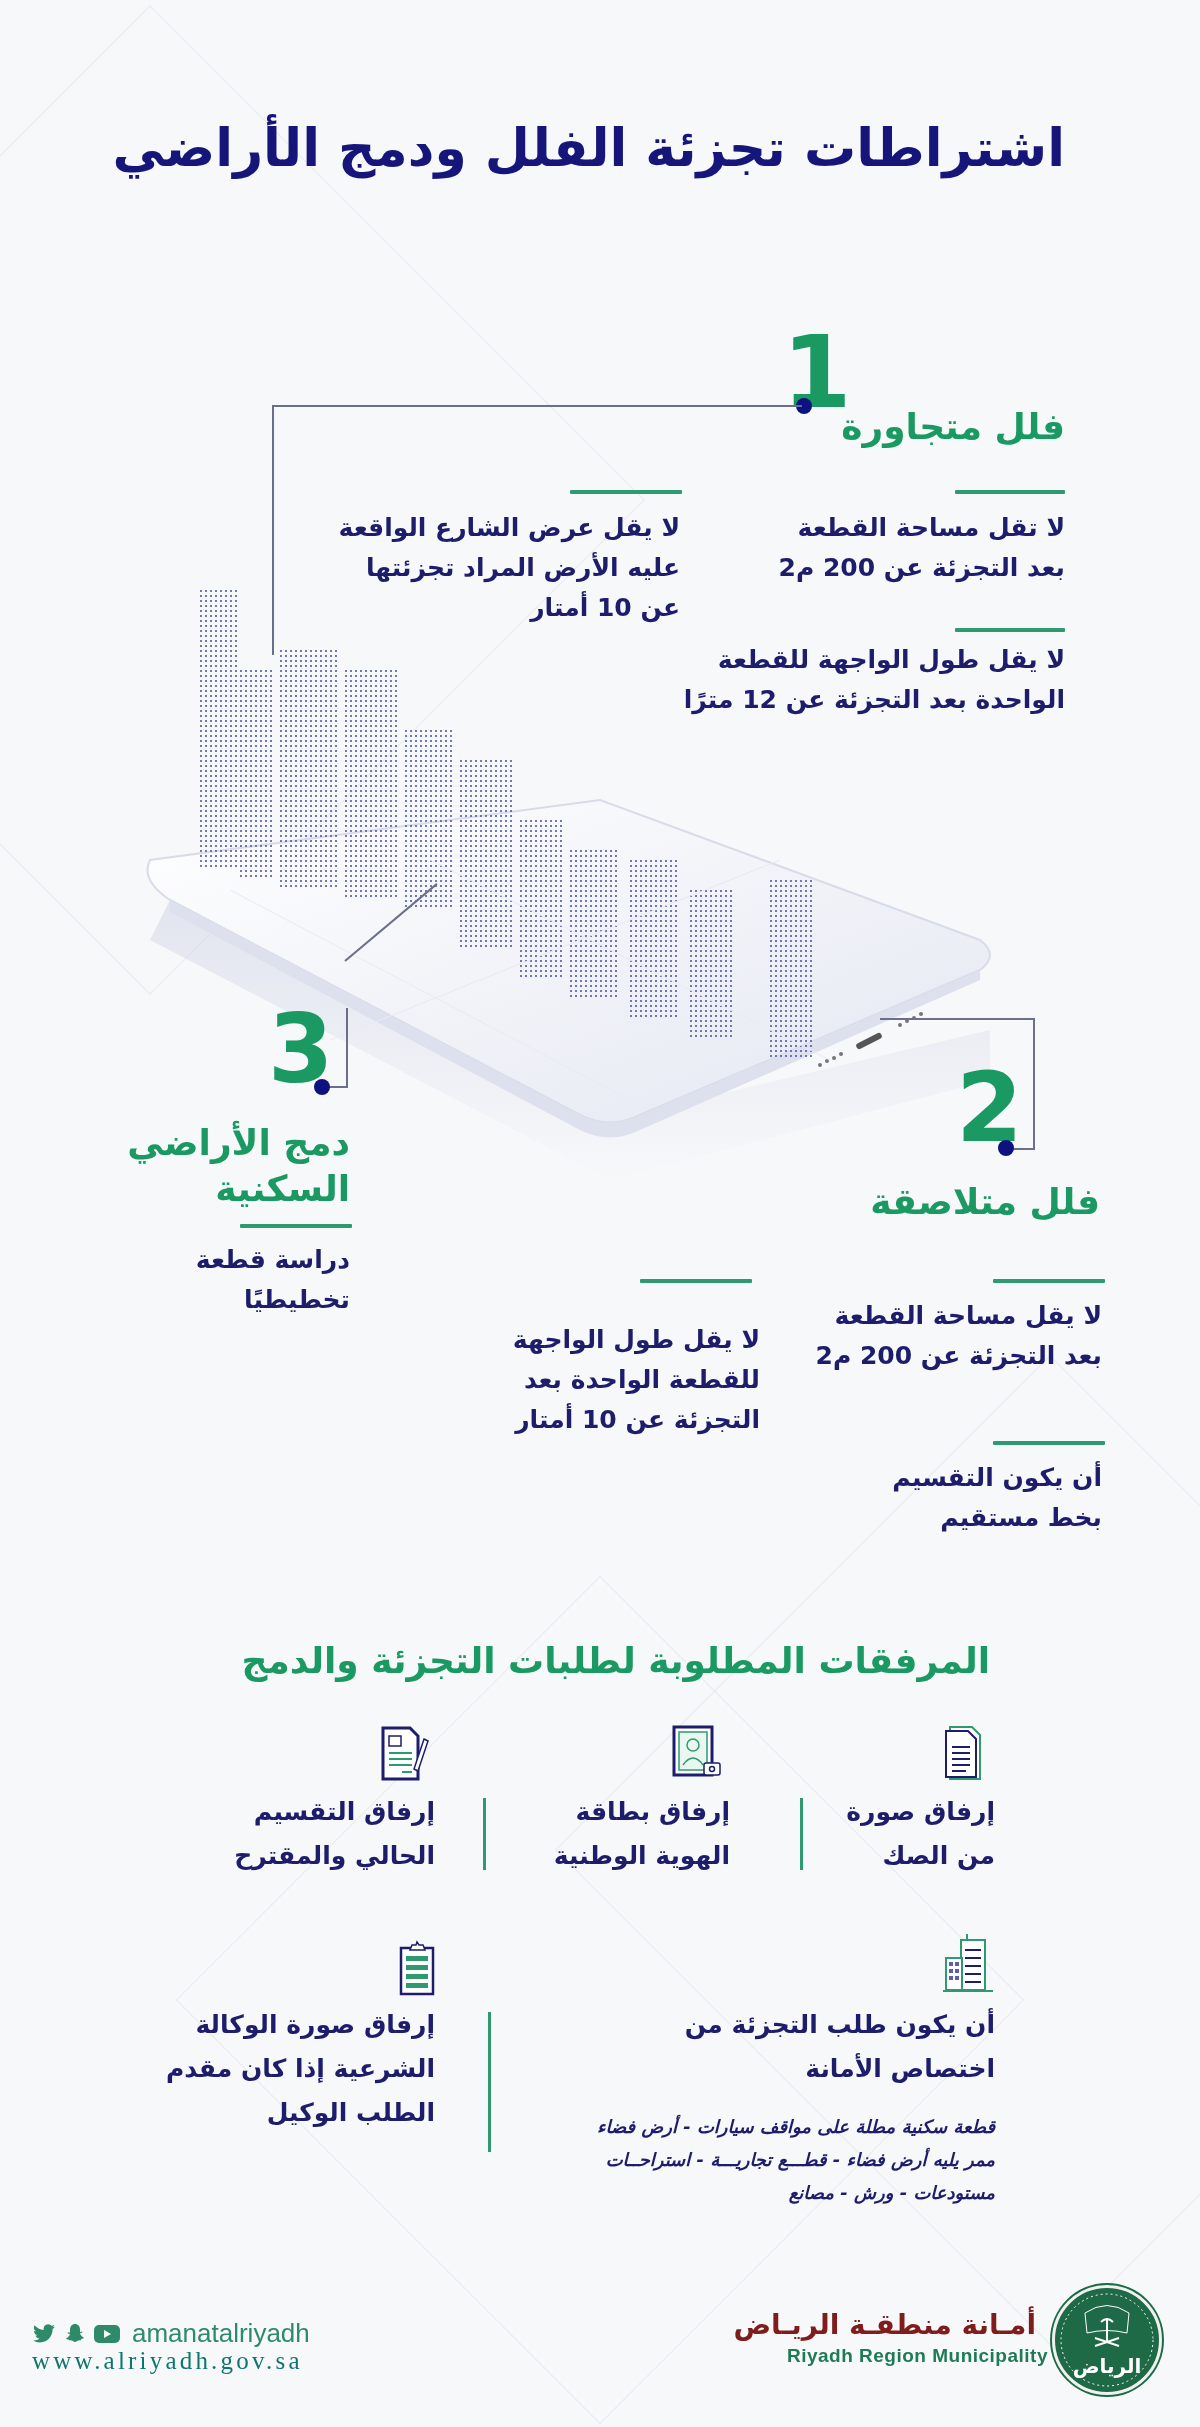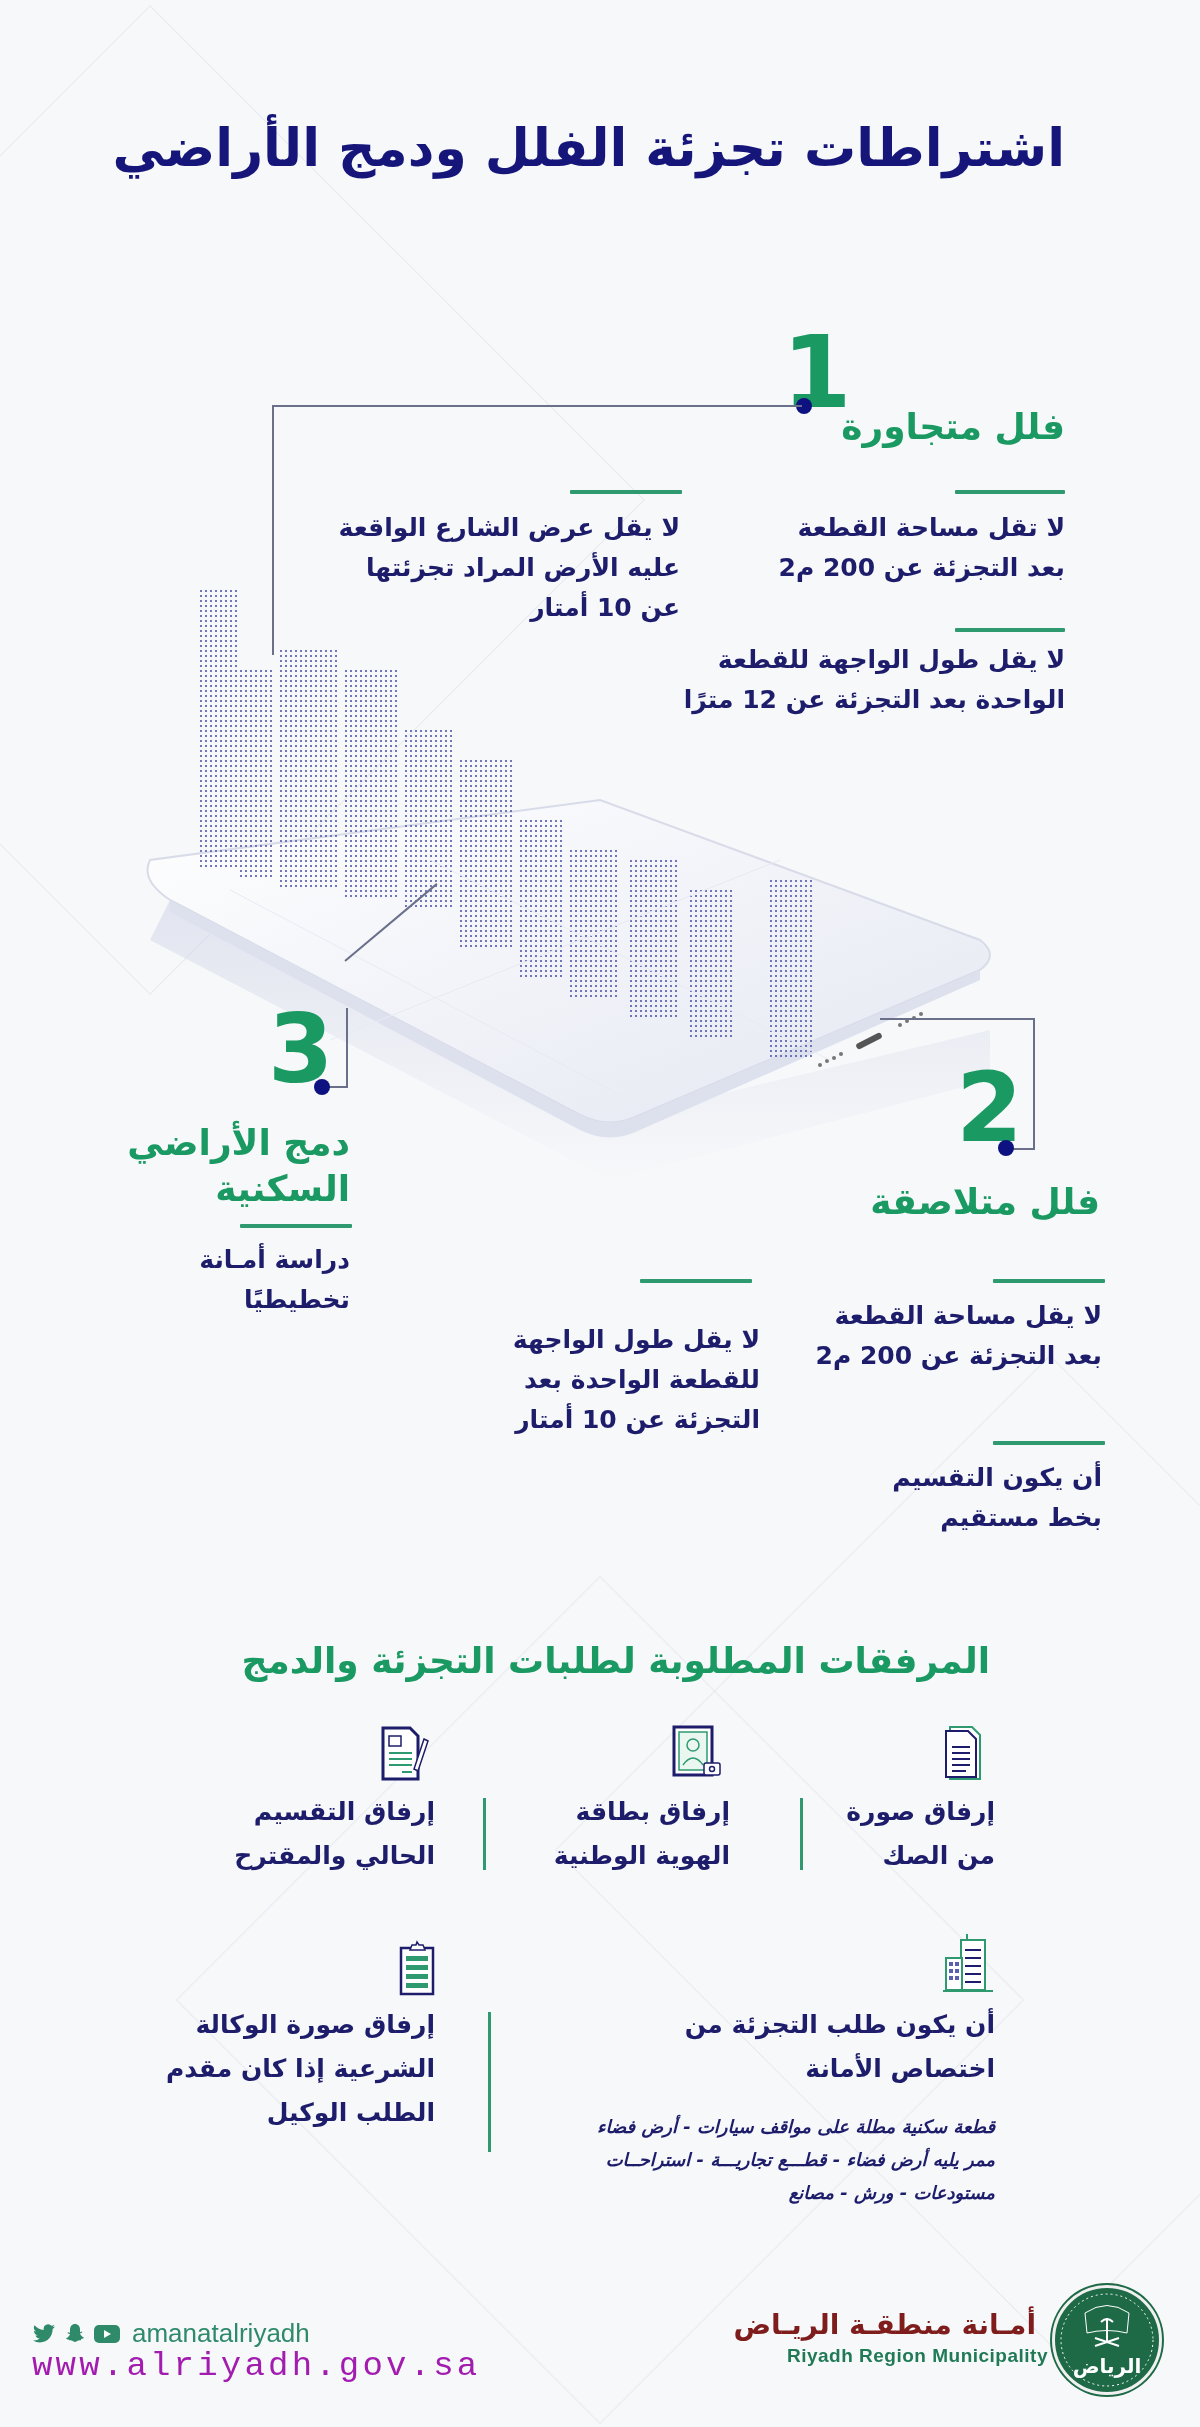--- a/index.html
+++ b/index.html
@@ -113,21 +113,21 @@
 <div class="line" style="left:346px; top:1008px; width:2px; height:80px;"></div>
 <div class="line" style="left:320px; top:1086px; width:28px; height:2px;"></div>
 <div class="num" style="left:268px; top:1000px; font-size:94px; line-height:100px;">3</div>
 <div class="dot" style="left:314px; top:1079px;"></div>
 <div class="abs rtl sec-title" style="right:850px; top:1120px; width:260px; line-height:46px;">
   <div>دمج الأراضي</div>
   <div>السكنية</div>
 </div>
 <div class="rule" style="left:240px; top:1224px; width:112px;"></div>
 <div class="abs rtl body-txt" style="right:850px; top:1240px; width:240px;">
-  <div>دراسة أمـانة</div>
+  <div>دراسة قطعة</div>
   <div>تخطيطيًا</div>
 </div>
 
 <div class="line" style="left:880px; top:1018px; width:155px; height:2px;"></div>
 <div class="line" style="left:1033px; top:1018px; width:2px; height:132px;"></div>
 <div class="line" style="left:1010px; top:1148px; width:25px; height:2px;"></div>
 <div class="num" style="left:956px; top:1058px; font-size:96px; line-height:100px;">2</div>
 <div class="dot" style="left:998px; top:1140px;"></div>
 <div class="abs rtl sec-title" style="right:100px; top:1180px; width:300px;">فلل متلاصقة</div>
 
@@ -271,21 +271,21 @@
         </svg>
     </span>
     <span style="display:inline-block; width:26px; height:18px;">
       <svg width="26" height="18" viewBox="0 0 26 18">
           <rect x="0" y="0" width="26" height="18" rx="5" fill="#2f8a6a"></rect>
           <path d="M10 5 L17 9 L10 13 Z" fill="#fff"></path>
         </svg>
     </span>
     <span style="font-family:'Liberation Sans', sans-serif; font-size:26px; color:#2f8a6a; margin-left:4px;">amanatalriyadh</span>
   </div>
-  <div style="font-family:Liberation Mono, monospace; font-size:34px; letter-spacing:3.2px; color:#a21caf; margin-top:-2px;">www.alriyadh.gov.sa</div>
+  <div style="font-family:Liberation Serif, serif; font-size:25px; letter-spacing:3.2px; color:#0f766e; margin-top:-2px;">www.alriyadh.gov.sa</div>
 </div>
 
 <div class="abs" style="left:770px; top:2285px; width:400px; height:120px;">
   <div class="rtl" style="position:absolute; right:134px; top:22px; width:330px; font-weight:bold; font-size:28px; line-height:36px; color:#7f1d1d;">أمـانة منطقـة الريـاض</div>
   <div style="position:absolute; right:122px; top:60px; white-space:nowrap; font-family:'Liberation Sans', sans-serif; font-weight:bold; font-size:19px; color:#1f7a55; letter-spacing:0.5px;">Riyadh Region Municipality</div>
   <div style="position:absolute; right:8px; top:0px; width:110px; height:110px; border-radius:50%; background:#1e6a47; border:3px solid #f0f0f0; box-shadow:0 0 0 2px #1e6a47;">
     <svg width="104" height="104" viewBox="0 0 104 104">
       <circle cx="52" cy="52" r="46" fill="none" stroke="#fff" stroke-width="1" stroke-dasharray="2 3"></circle>
       <path d="M30 25 Q52 10 74 25 L72 45 Q52 40 32 45 Z" fill="none" stroke="#fff" stroke-width="1"></path>
       <path d="M52 30 L52 55 M46 34 Q52 28 58 34" stroke="#fff" stroke-width="2" fill="none"></path>

